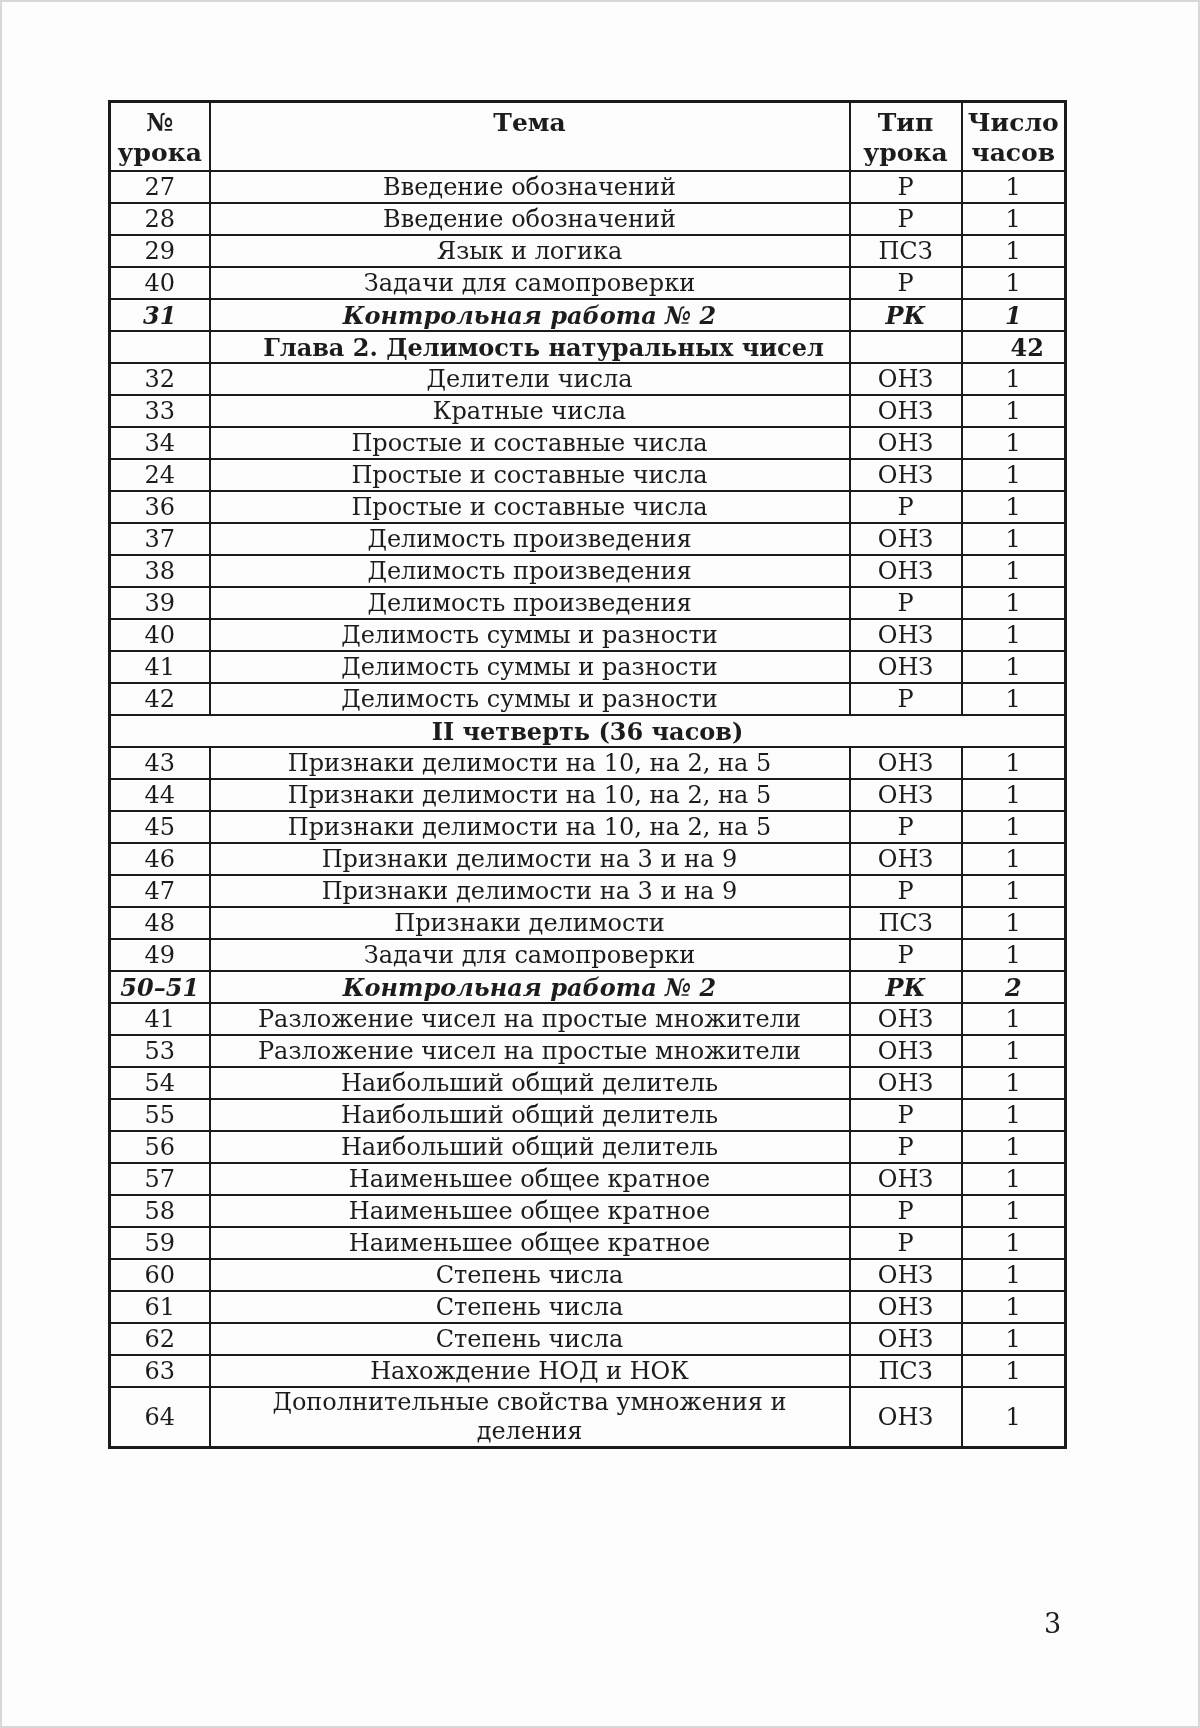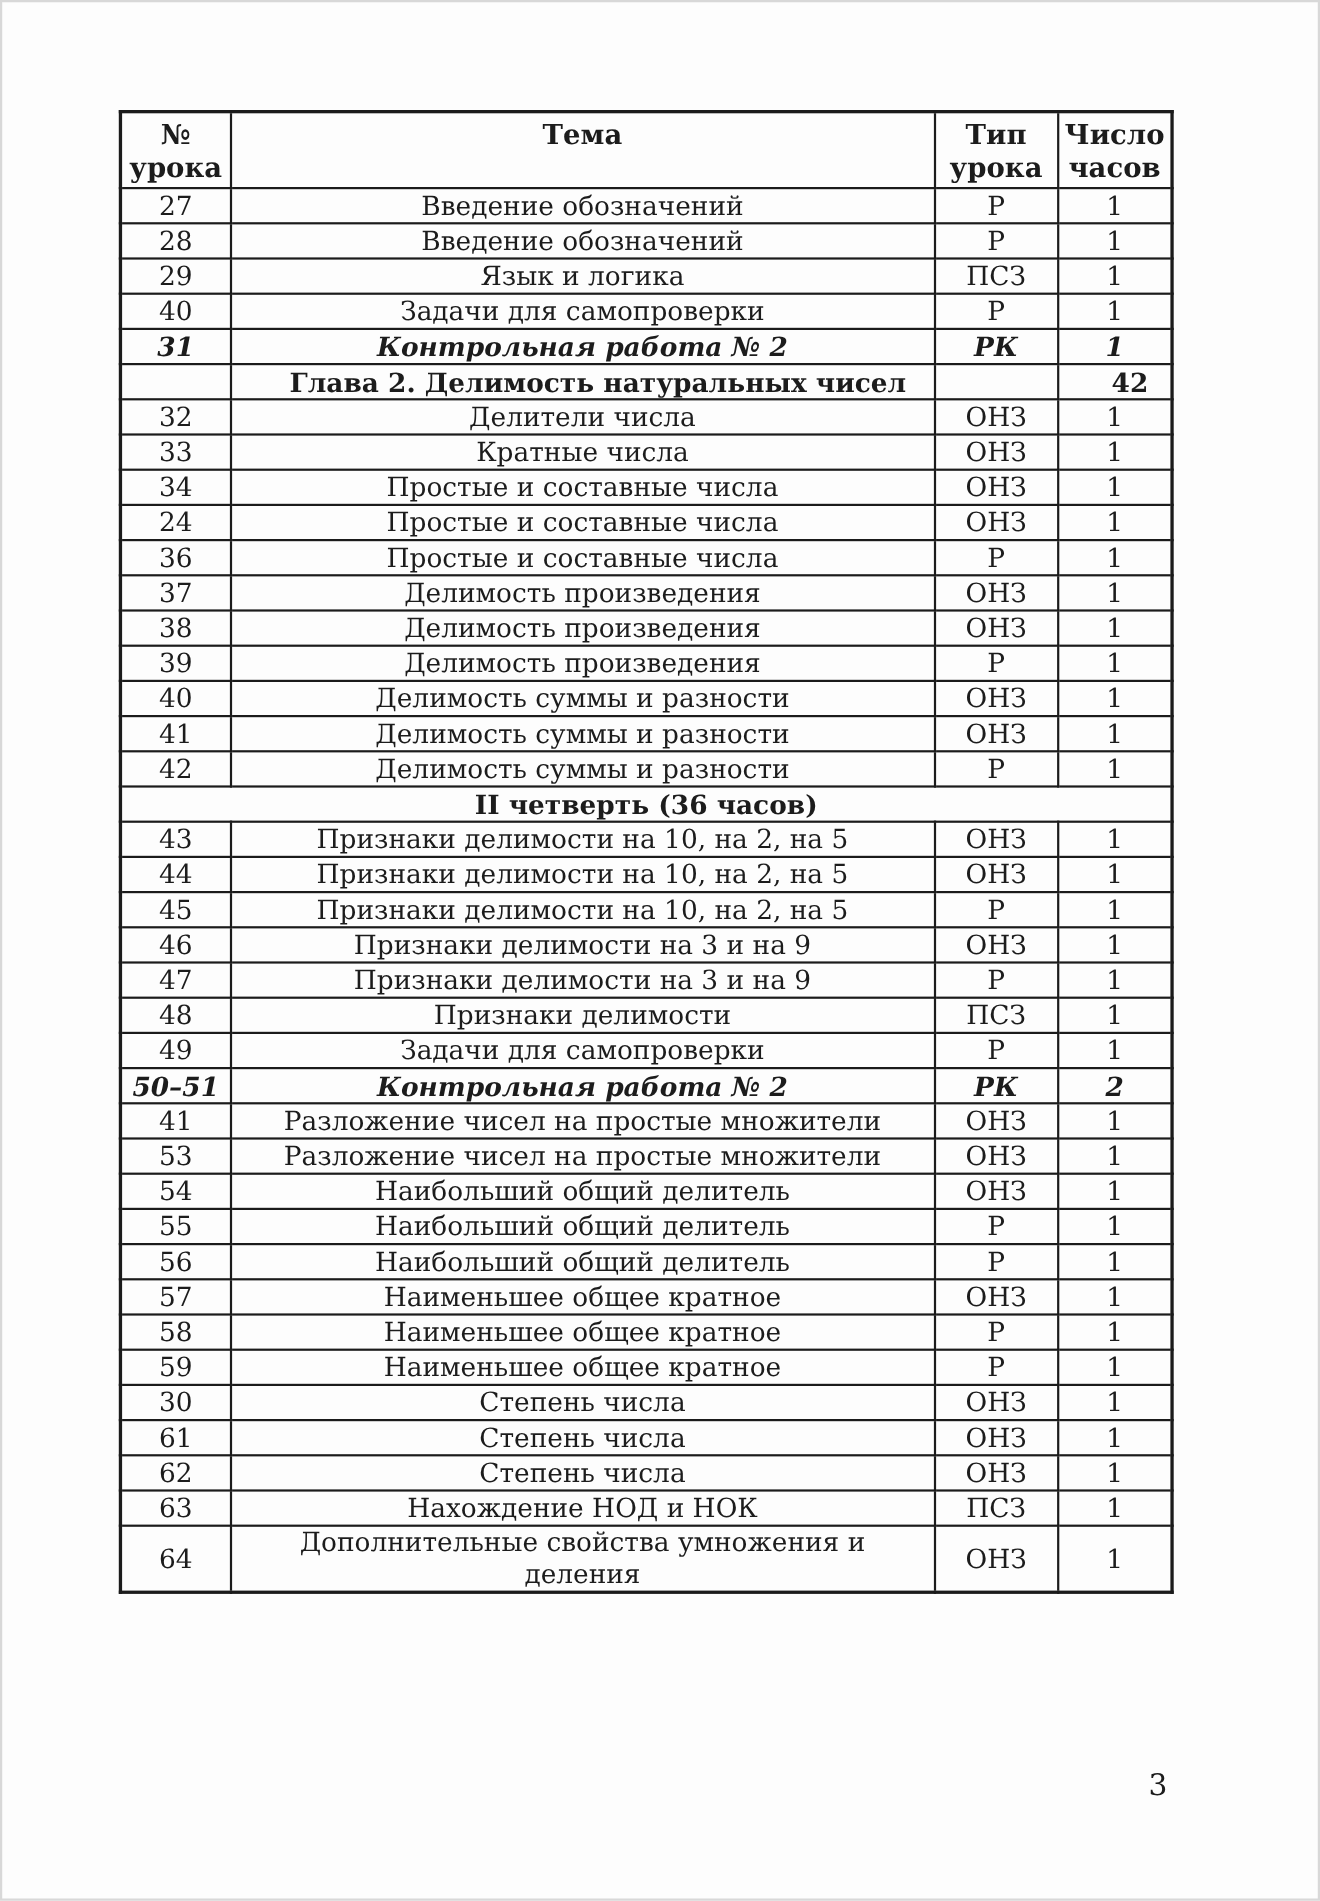--- a/index.html
+++ b/index.html
@@ -296,21 +296,21 @@
         <td class="type-cell">Р</td>
         <td class="hours-cell">1</td>
       </tr>
       <tr>
         <td class="num-cell">59</td>
         <td class="topic-cell">Наименьшее общее кратное</td>
         <td class="type-cell">Р</td>
         <td class="hours-cell">1</td>
       </tr>
       <tr>
-        <td class="num-cell">30</td>
+        <td class="num-cell">60</td>
         <td class="topic-cell">Степень числа</td>
         <td class="type-cell">ОНЗ</td>
         <td class="hours-cell">1</td>
       </tr>
       <tr>
         <td class="num-cell">61</td>
         <td class="topic-cell">Степень числа</td>
         <td class="type-cell">ОНЗ</td>
         <td class="hours-cell">1</td>
       </tr>

